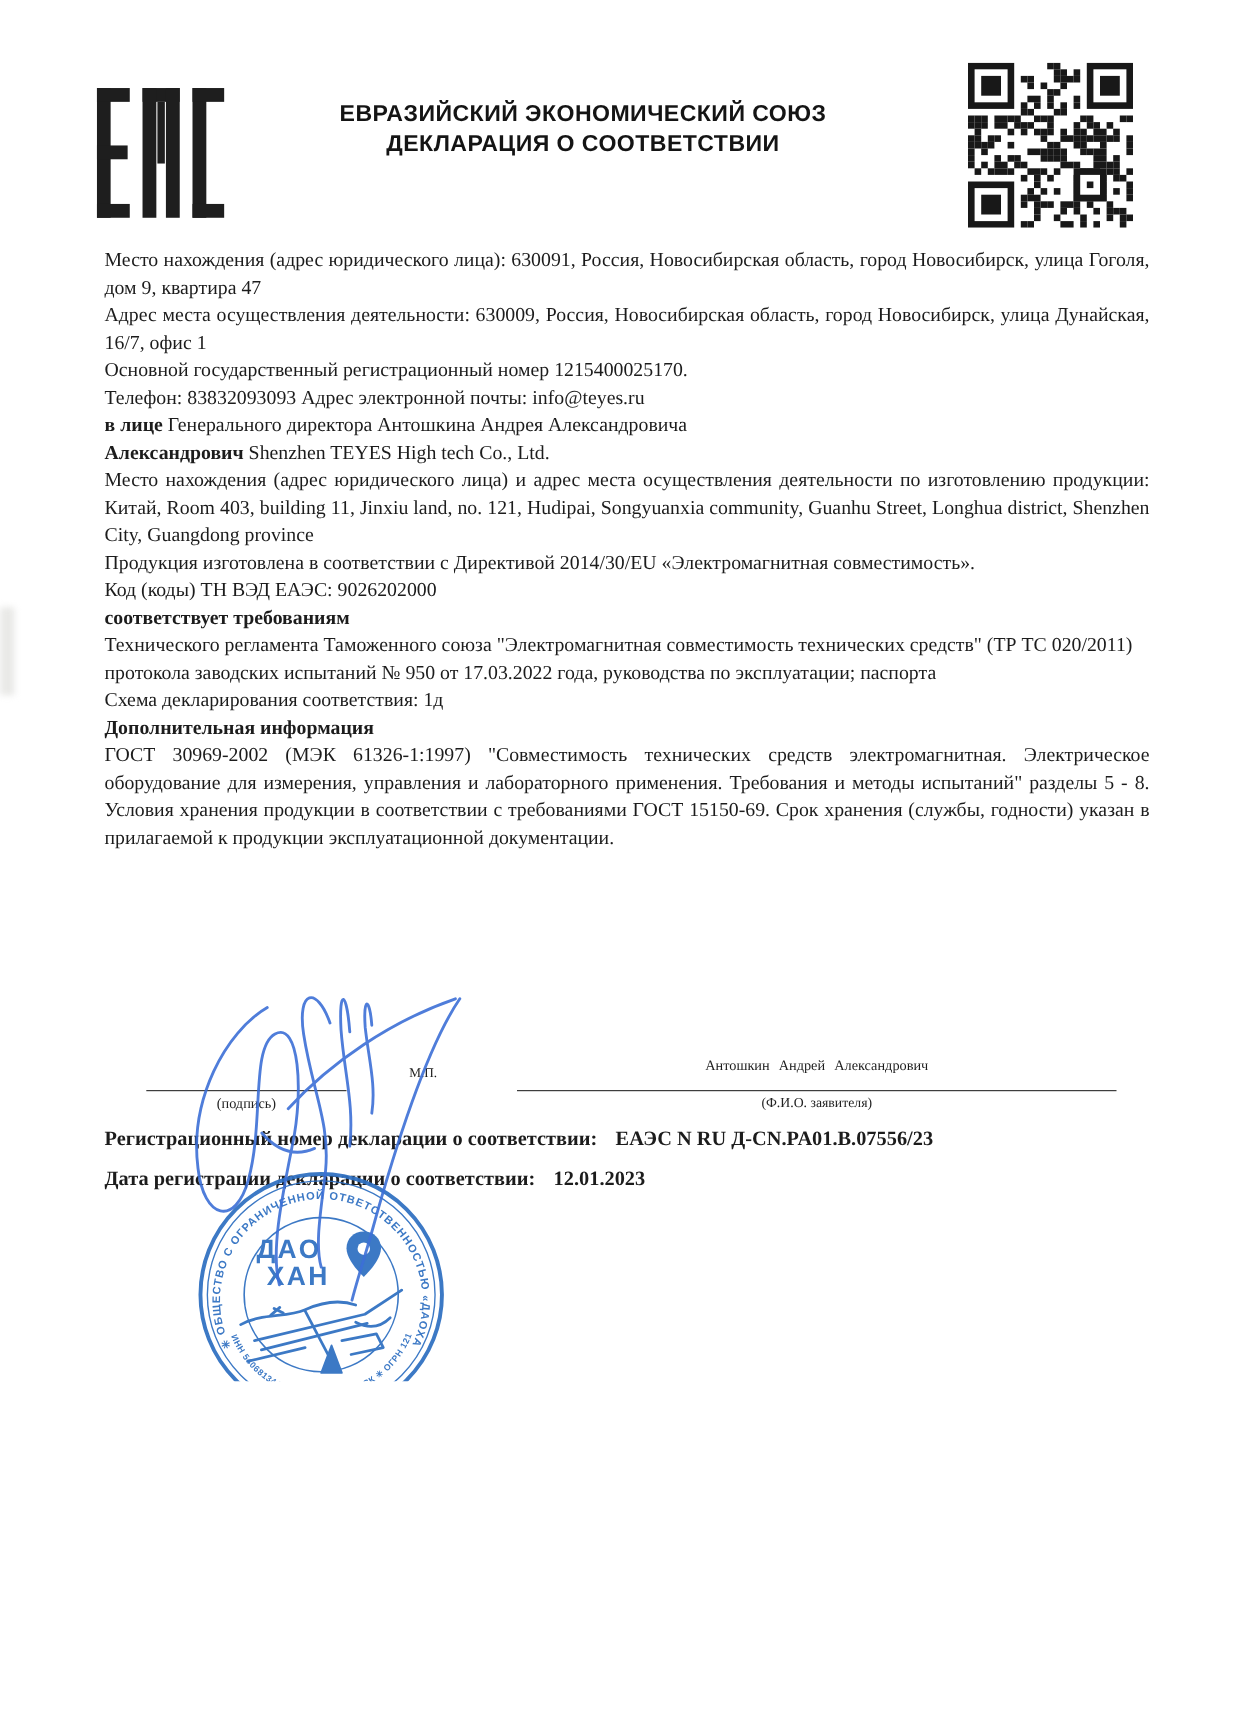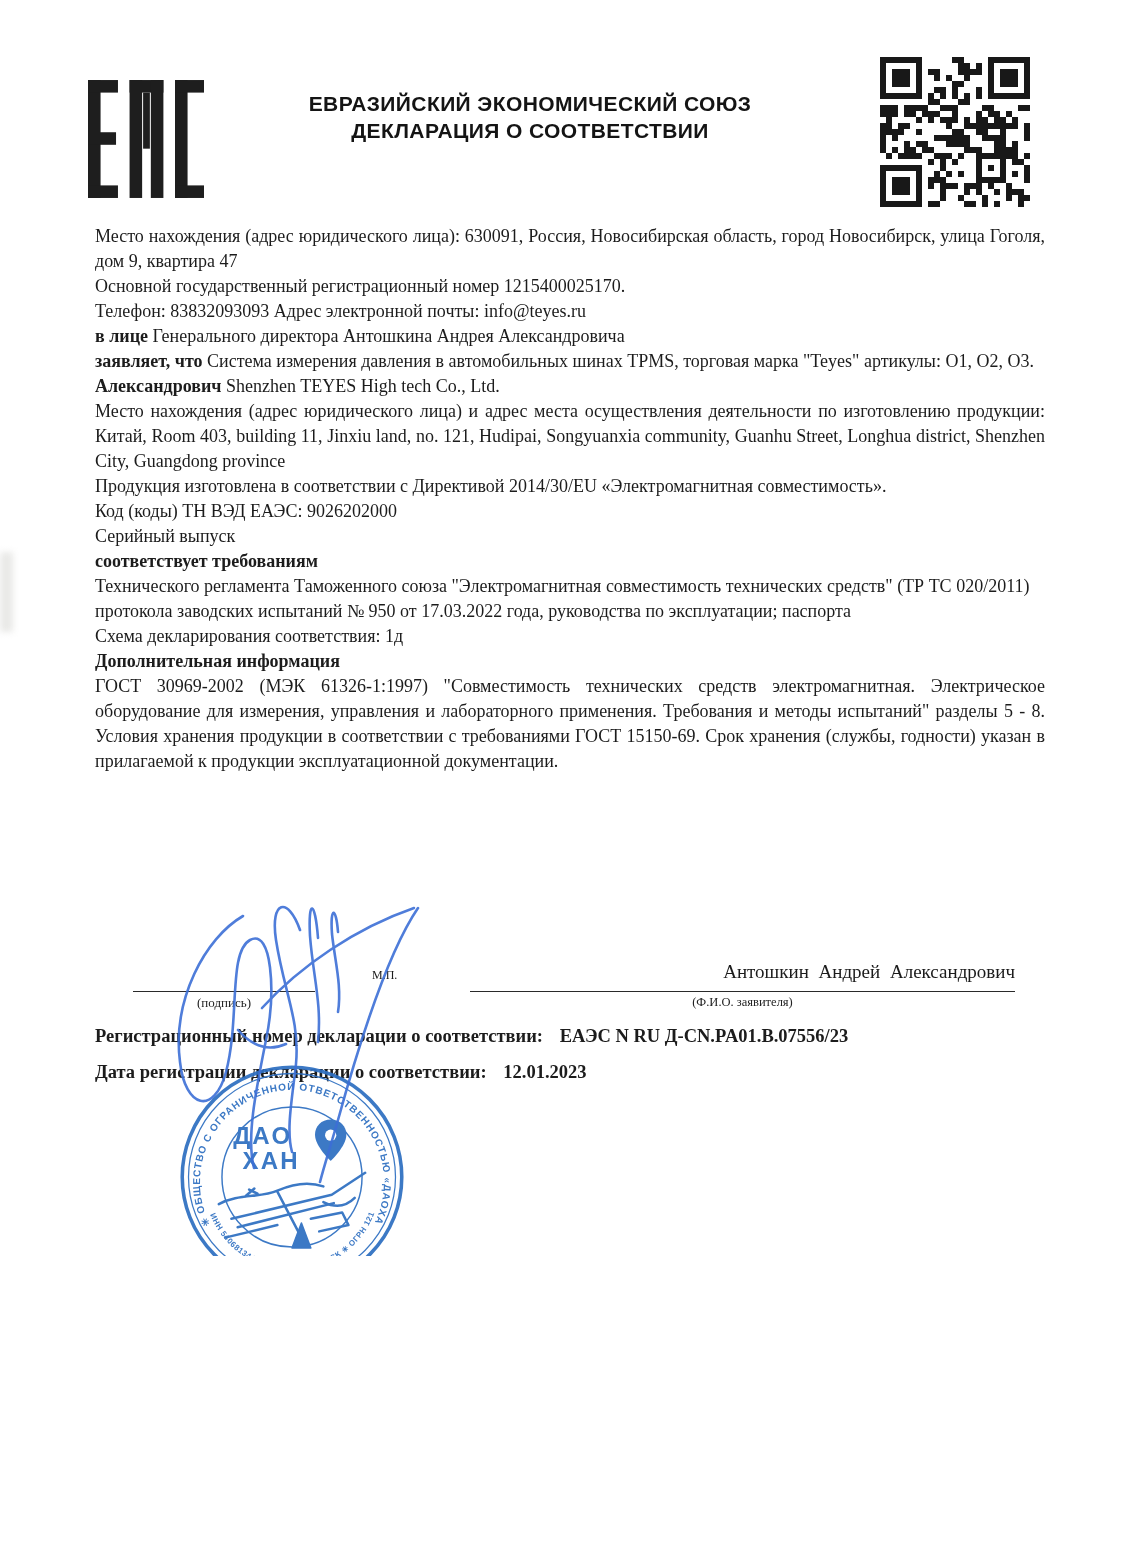--- a/index.html
+++ b/index.html
@@ -18,21 +18,21 @@
   .body b{font-weight:bold;}
   .validity{margin-top:13px !important;font-weight:bold;}
   
   .sigline{border-top:1.6px solid #2a2a2a;height:0;}
   .line-left{left:133px;top:991px;width:182px;}
   .line-right{left:470px;top:991px;width:545px;}
   .cap{font-size:13px;color:#222;text-align:center;}
   .cap-sign{left:133px;top:995px;width:182px;}
   .cap-fio{left:470px;top:995px;width:545px;font-size:12.5px;}
   .mp{left:338px;top:968px;font-size:12px;padding-left:34px;}
-  .name{left:470px;top:961px;width:545px;text-align:right;font-size:19px;word-spacing:5px;}
+  .name{left:470px;top:961px;width:545px;text-align:center;font-size:13px;word-spacing:5px;}
   .reg{left:95px;font-weight:bold;font-size:18.5px;}
   .reg1{top:1026px;}
   .reg2{top:1062px;}
   .reg .val{margin-left:12px;}
   
   .sig-svg{left:105px;top:886px;width:340px;height:316px;pointer-events:none;}
   .stamp{left:177px;top:1062px;width:230px;height:230px;opacity:.93;}
   .smudge{left:0;top:552px;width:13px;height:80px;background:#e9e9e7;filter:blur(3px);}
 </style>
 </head>
@@ -279,29 +279,28 @@
       <rect x="0" y="108" width="42" height="42" fill="#181818"></rect>
       <rect x="6" y="114" width="30" height="30" fill="#fff"></rect>
       <rect x="12" y="120" width="18" height="18" fill="#181818"></rect>
       <rect x="96" y="96" width="30" height="30" fill="#181818"></rect>
       <rect x="102" y="102" width="18" height="18" fill="#fff"></rect>
       <rect x="108" y="108" width="6" height="6" fill="#181818"></rect>
     </svg>
 
   <div class="abs body">
     <p><b></b><span>Место нахождения (адрес юридического лица): 630091, Россия,  Новосибирская область,  город Новосибирск, улица Гоголя, дом 9, квартира 47</span></p>
+    <p><b></b><span>Адрес места осуществления деятельности: 630009, Россия,  Новосибирская область, город Новосибирск, улица Дунайская,  16/7, офис 1</span></p>
     <p><b></b><span>Основной государственный регистрационный номер 1215400025170.</span></p>
     <p><b></b><span>Телефон: 83832093093 Адрес электронной почты: info@teyes.ru</span></p>
     <p><b>в лице </b><span>Генерального директора Антошкина Андрея Александровича</span></p>
-    <p><b>заявляет, что </b><span>Система измерения давления в автомобильных шинах TPMS, торговая марка "Teyes" артикулы: O1, O2, O3.</span></p>
     <p><b>Александрович </b><span>Shenzhen TEYES High tech Co., Ltd.</span></p>
     <p><b></b><span>Место нахождения (адрес юридического лица) и адрес места осуществления деятельности по изготовлению продукции: Китай, Room 403, building 11, Jinxiu land, no. 121, Hudipai, Songyuanxia community, Guanhu Street, Longhua district, Shenzhen City, Guangdong province</span></p>
     <p><b></b><span>Продукция изготовлена в соответствии с Директивой 2014/30/EU «Электромагнитная совместимость».</span></p>
     <p><b></b><span>Код (коды) ТН ВЭД ЕАЭС: 9026202000</span></p>
-    <p><b></b><span>Серийный выпуск</span></p>
     <p><b>соответствует требованиям</b><span></span></p>
     <p><b></b><span>Технического регламента Таможенного союза "Электромагнитная совместимость технических средств" (ТР ТС 020/2011)</span></p>
     <p><b></b><span>протокола заводских испытаний № 950 от 17.03.2022 года, руководства по эксплуатации; паспорта</span></p>
     <p><b></b><span>Схема декларирования соответствия: 1д</span></p>
     <p><b>Дополнительная информация</b><span></span></p>
     <p><b></b><span>ГОСТ 30969-2002 (МЭК 61326-1:1997) "Совместимость технических средств электромагнитная. Электрическое оборудование для измерения, управления и лабораторного применения. Требования и методы испытаний" разделы 5 - 8. Условия хранения продукции в соответствии с требованиями ГОСТ 15150-69. Срок хранения (службы, годности) указан в прилагаемой к продукции эксплуатационной документации.</span></p>
   </div>
 
   <div class="abs sigline line-left"></div>
   <div class="abs cap cap-sign">(подпись)</div>

